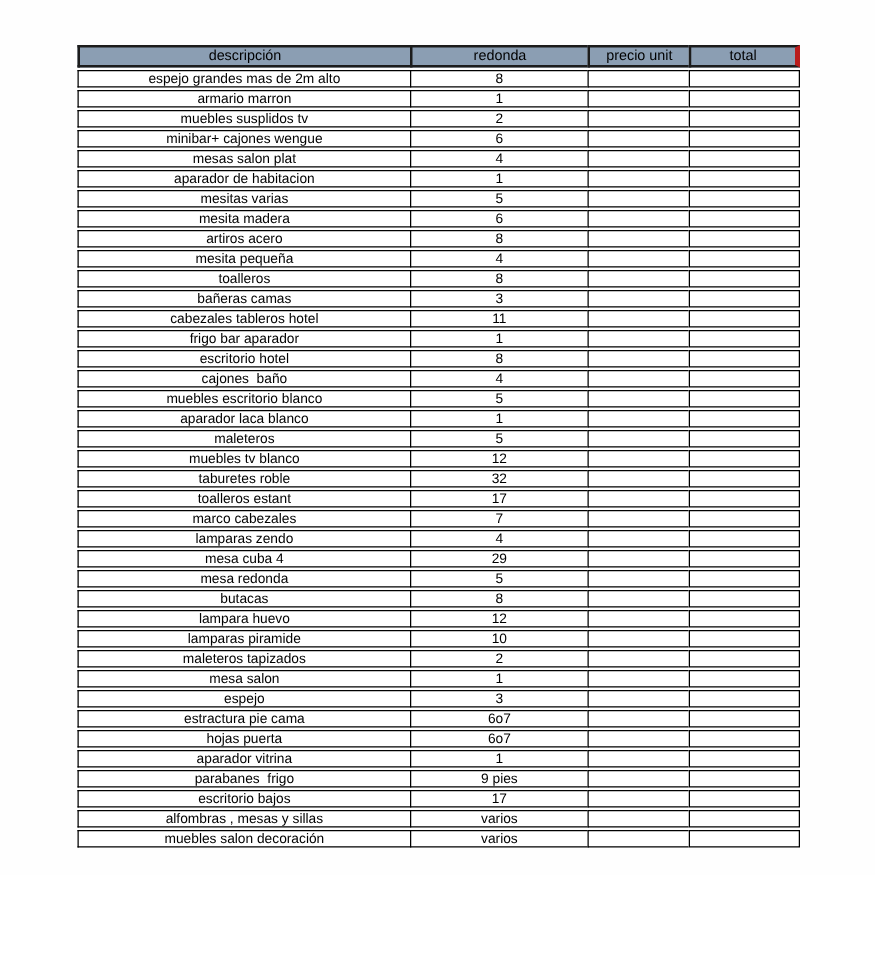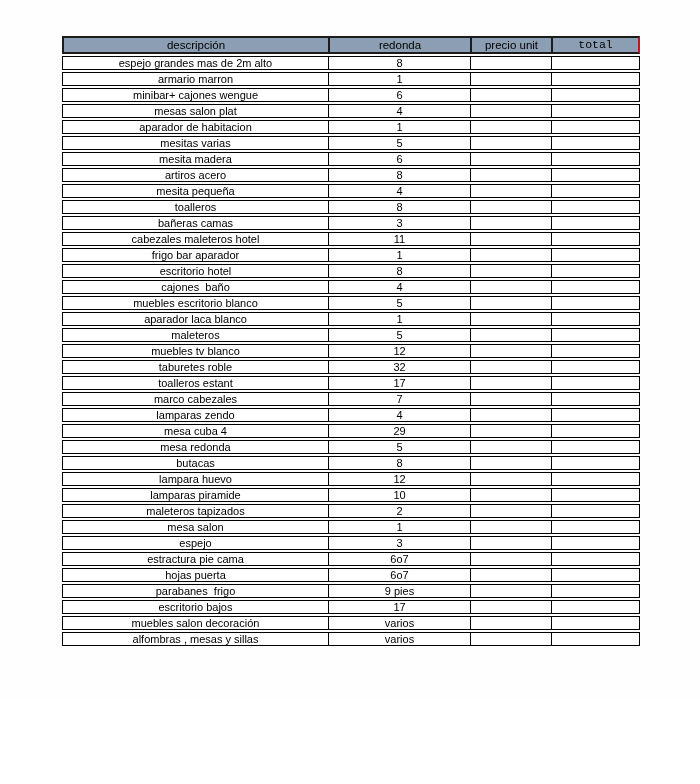--- a/index.html
+++ b/index.html
@@ -32,22 +32,21 @@
     line-height: 14px;
     font-size: 11.5px;
     font-weight: normal;
     color: #000000;
     text-align: center;
     padding: 0 2px;
     overflow: hidden;
     white-space: pre;
   }
   table.inv th:last-child {
-    border-right: 2px solid #b91c1c;
-    font-family: Liberation Mono, monospace;
+    border-right: 4px solid #b91c1c;
   }
   table.inv td {
     background: #ffffff;
     border: 1.5px solid #000000;
     border-right: none;
     height: 12px;
     line-height: 12px;
     font-size: 11px;
     color: #000000;
     text-align: center;
@@ -85,20 +84,26 @@
           <td></td>
           <td></td>
         </tr>
         <tr>
           <td>armario marron</td>
           <td>1</td>
           <td></td>
           <td></td>
         </tr>
         <tr>
+          <td>muebles susplidos tv</td>
+          <td>2</td>
+          <td></td>
+          <td></td>
+        </tr>
+        <tr>
           <td>minibar+ cajones wengue</td>
           <td>6</td>
           <td></td>
           <td></td>
         </tr>
         <tr>
           <td>mesas salon plat</td>
           <td>4</td>
           <td></td>
           <td></td>
@@ -139,21 +144,21 @@
           <td></td>
           <td></td>
         </tr>
         <tr>
           <td>bañeras camas</td>
           <td>3</td>
           <td></td>
           <td></td>
         </tr>
         <tr>
-          <td>cabezales maleteros hotel</td>
+          <td>cabezales tableros hotel</td>
           <td>11</td>
           <td></td>
           <td></td>
         </tr>
         <tr>
           <td>frigo bar aparador</td>
           <td>1</td>
           <td></td>
           <td></td>
         </tr>
@@ -271,38 +276,44 @@
           <td></td>
           <td></td>
         </tr>
         <tr>
           <td>hojas puerta</td>
           <td>6o7</td>
           <td></td>
           <td></td>
         </tr>
         <tr>
+          <td>aparador vitrina</td>
+          <td>1</td>
+          <td></td>
+          <td></td>
+        </tr>
+        <tr>
           <td>parabanes  frigo</td>
           <td>9 pies</td>
           <td></td>
           <td></td>
         </tr>
         <tr>
           <td>escritorio bajos</td>
           <td>17</td>
           <td></td>
           <td></td>
         </tr>
         <tr>
+          <td>alfombras , mesas y sillas</td>
+          <td>varios</td>
+          <td></td>
+          <td></td>
+        </tr>
+        <tr>
           <td>muebles salon decoración</td>
-          <td>varios</td>
-          <td></td>
-          <td></td>
-        </tr>
-        <tr>
-          <td>alfombras , mesas y sillas</td>
           <td>varios</td>
           <td></td>
           <td></td>
         </tr>
       </tbody>
   </table>
 </div>
 
 </body></html>

